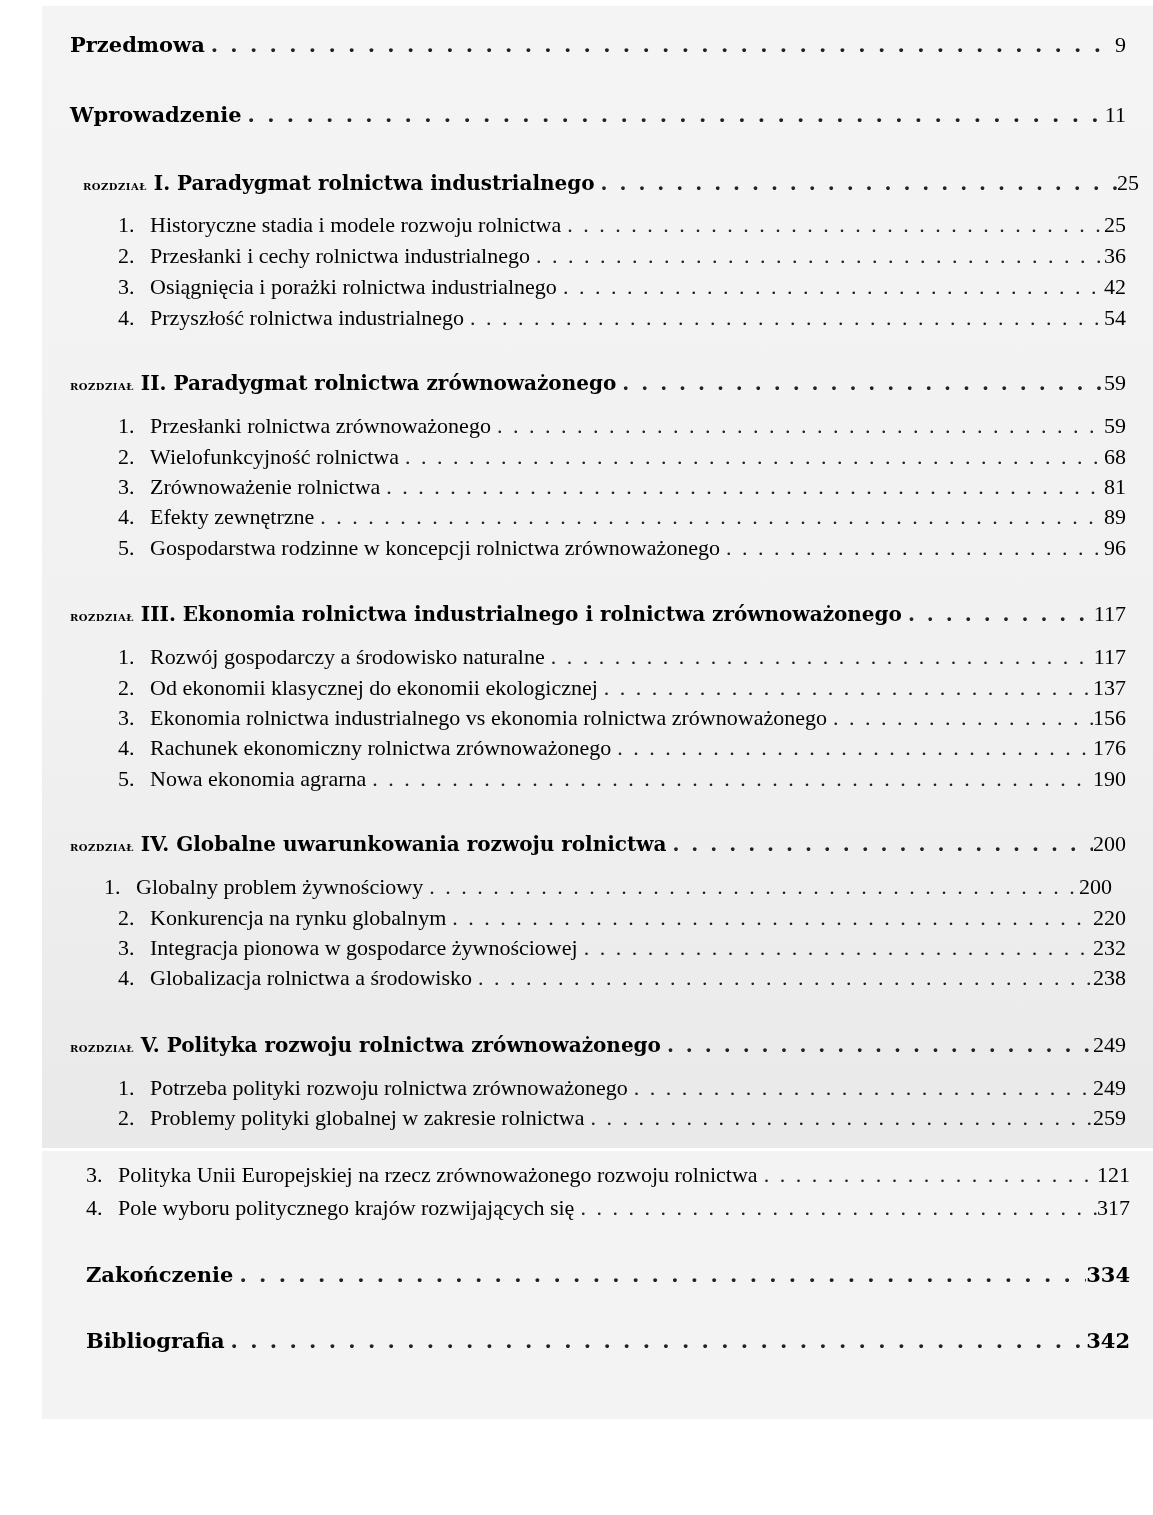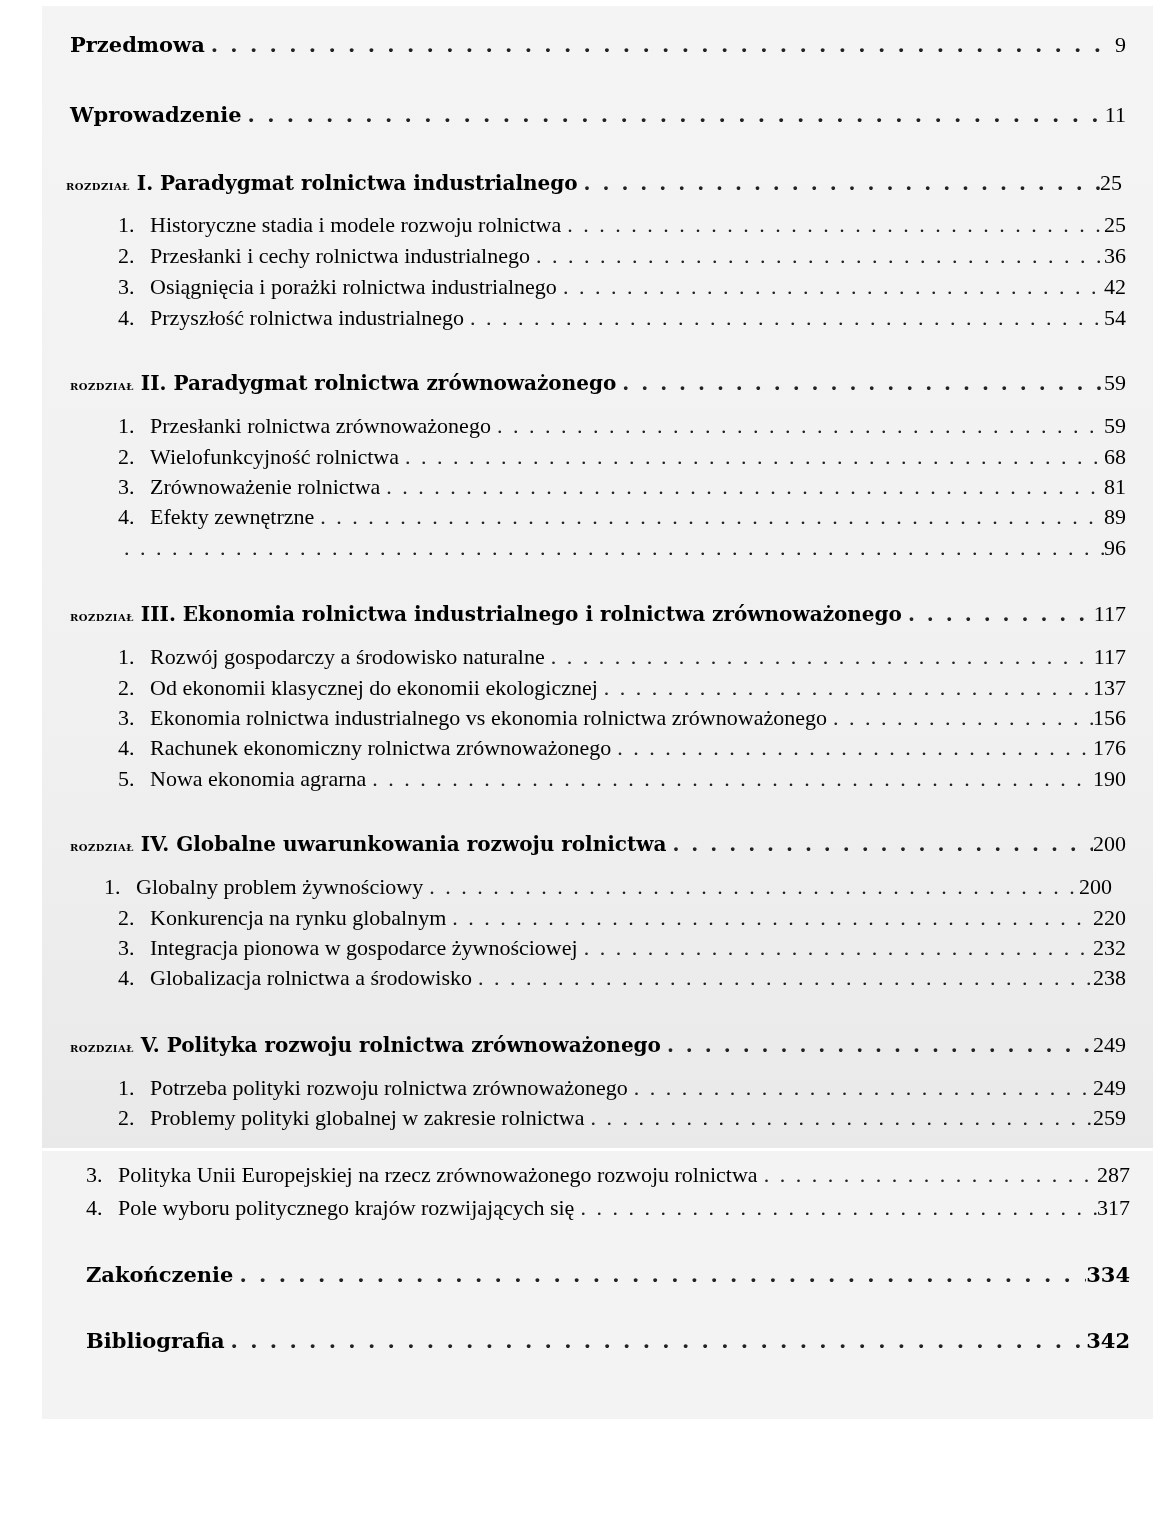--- a/index.html
+++ b/index.html
@@ -36,21 +36,21 @@
   <span class="label">Przedmowa</span>
   <span class="dots"></span>
   <span class="page page-num-serif">9</span>
 </div>
 <div class="row top-level" style="left:70px; top:102px; width:1056px;">
   <span class="label">Wprowadzenie</span>
   <span class="dots"></span>
   <span class="page page-num-serif">11</span>
 </div>
 
-<div class="row chapter" style="left:66px; top:170px; width:1056px;">
+<div class="row chapter" style="left:83px; top:170px; width:1056px;">
   <span class="label"><span class="kw">rozdział</span> <span>I.</span> <span>Paradygmat rolnictwa industrialnego</span></span>
   <span class="dots"></span>
   <span class="page page-num-serif">25</span>
 </div>
 <div class="row section" style="left:118px; top:212px; width:1008px;">
   <span class="label"><span class="num">1.</span><span>Historyczne stadia i modele rozwoju rolnictwa</span></span>
   <span class="dots"></span>
   <span class="page">25</span>
 </div>
 <div class="row section" style="left:118px; top:243px; width:1008px;">
@@ -88,20 +88,21 @@
   <span class="label"><span class="num">3.</span><span>Zrównoważenie rolnictwa</span></span>
   <span class="dots"></span>
   <span class="page">81</span>
 </div>
 <div class="row section" style="left:118px; top:504px; width:1008px;">
   <span class="label"><span class="num">4.</span><span>Efekty zewnętrzne</span></span>
   <span class="dots"></span>
   <span class="page">89</span>
 </div>
 <div class="row section" style="left:118px; top:535px; width:1008px;">
+  <span class="label"><span class="num">5.</span><span>Gospodarstwa rodzinne w koncepcji rolnictwa zrównoważonego</span></span>
   <span class="dots"></span>
   <span class="page">96</span>
 </div>
 
 <div class="row chapter" style="left:70px; top:601px; width:1056px;">
   <span class="label"><span class="kw">rozdział</span> <span>III.</span> <span>Ekonomia rolnictwa industrialnego i rolnictwa zrównoważonego</span></span>
   <span class="dots"></span>
   <span class="page page-num-serif">117</span>
 </div>
 <div class="row section" style="left:118px; top:644px; width:1008px;">
@@ -168,21 +169,21 @@
 </div>
 <div class="row section" style="left:118px; top:1105px; width:1008px;">
   <span class="label"><span class="num">2.</span><span>Problemy polityki globalnej w zakresie rolnictwa</span></span>
   <span class="dots"></span>
   <span class="page">259</span>
 </div>
 
 <div class="row section" style="left:86px; top:1162px; width:1044px;">
   <span class="label"><span class="num">3.</span><span>Polityka Unii Europejskiej na rzecz zrównoważonego rozwoju rolnictwa</span></span>
   <span class="dots"></span>
-  <span class="page">287</span>
+  <span class="page">121</span>
 </div>
 <div class="row section" style="left:86px; top:1195px; width:1044px;">
   <span class="label"><span class="num">4.</span><span>Pole wyboru politycznego krajów rozwijających się</span></span>
   <span class="dots"></span>
   <span class="page">317</span>
 </div>
 
 <div class="row top-level" style="left:86px; top:1262px; width:1044px;">
   <span class="label">Zakończenie</span>
   <span class="dots"></span>

